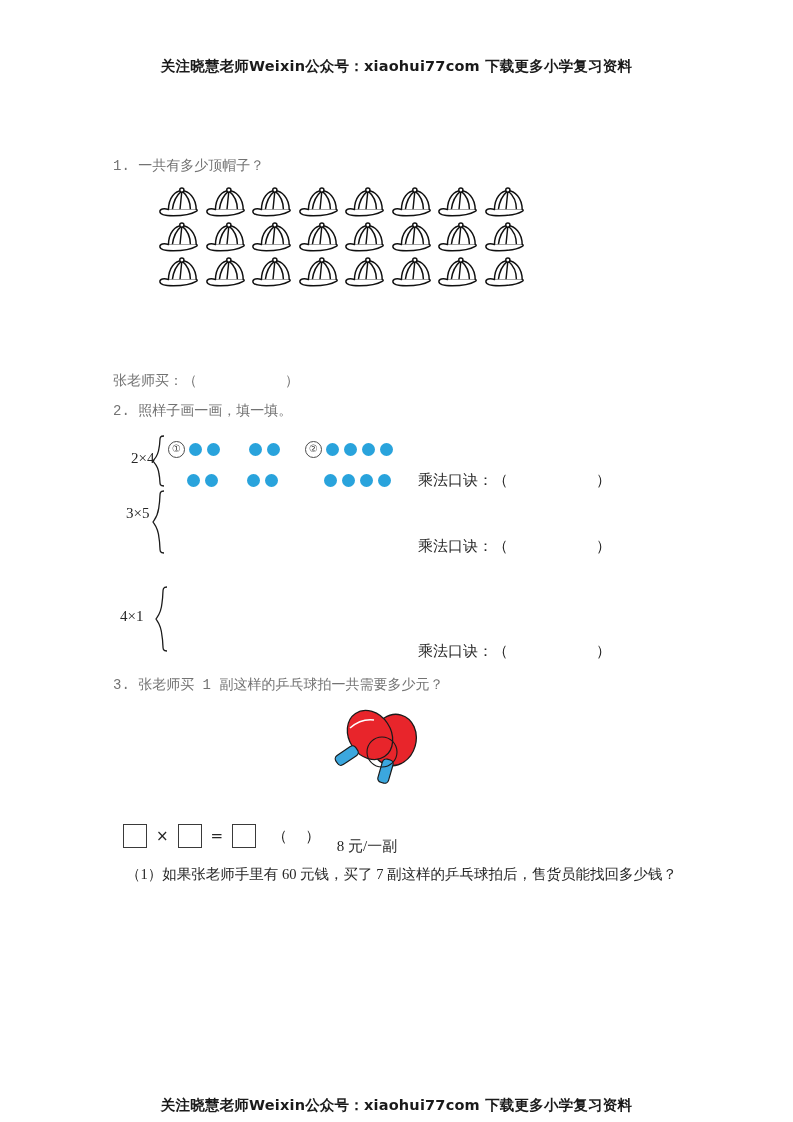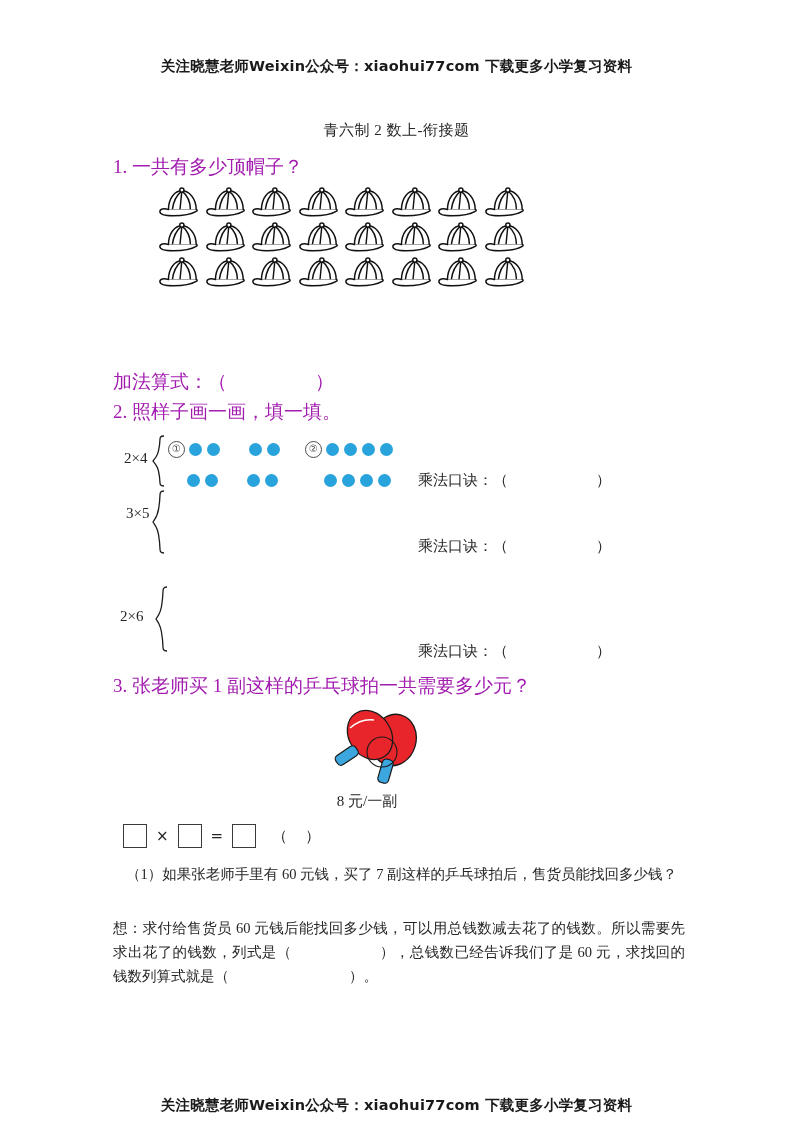--- a/index.html
+++ b/index.html
@@ -48,24 +48,25 @@
     text-align: center;
     font-size: 15px;
     font-weight: 400;
     letter-spacing: 0.5px;
     color: #262626;
   }
 
   
   .q {
     position: absolute;
-    font-size: 19px;
+    font-size: 14px;
     line-height: 25px;
-    color: #a21caf;
+    color: #737373;
     white-space: nowrap;
+    font-family: Liberation Mono, monospace;
   }
   .para {
     position: absolute;
     font-size: 14.5px;
     line-height: 24px;
     color: #262626;
     text-align: justify;
   }
   .blank-md { display: inline-block; width: 88px; }
   .blank-lg { display: inline-block; width: 120px; }
@@ -138,21 +139,21 @@
   #paddle-figure {
     position: absolute;
     left: 330px;
     top: 683px;
     width: 100px;
     height: 80px;
   }
   .price-label {
     position: absolute;
     left: 0;
-    top: 768px;
+    top: 813px;
     width: 734px;
     text-align: center;
     font-size: 15px;
     color: #262626;
   }
 
   
   #box-equation {
     position: absolute;
     left: 123px;
@@ -175,21 +176,20 @@
   }
   .eqparen { margin-left: 16px; letter-spacing: 18px; }
 </style>
 </head>
 <body>
 
 <div class="page">
 
   <div class="wm wm-top">关注晓慧老师Weixin公众号：xiaohui77com 下载更多小学复习资料</div>
 
-  <div class="doc-title">青六制 2 数上-衔接题</div>
 
   <div class="q" style="left:113px; top:130px;">1. 一共有多少顶帽子？</div>
 
   <div id="hats-grid">
       <div class="hat-row">
         <span class="hat">
 <svg viewBox="0 0 46 34" xmlns="http://www.w3.org/2000/svg">
   <g fill="none" stroke="#111111" stroke-width="1.5" stroke-linecap="round">
     <path d="M12 24 C12 11 19 4 26 4 C33 4 41 11 41 24 Z" fill="#ffffff"></path>
     <path d="M26 4 L24 24"></path>
@@ -455,26 +455,26 @@
     <circle cx="26" cy="3.2" r="2.2" fill="#ffffff"></circle>
     <path d="M12 23.5 C7 22 3 23 3 25.5 C3 28.5 9 30 17 30 C26 30 36 28.5 41 25.5 C42.5 24.7 42.3 23.8 41 23.4" fill="#ffffff"></path>
   </g>
 </svg></span>
       </div>
     </div>
 
 
 
   <div class="q" style="left:113px; top:345px;">
-    <span>加法算式：</span><span>（</span><span class="blank-md"></span><span>）</span>
+    <span>张老师买：</span><span>（</span><span class="blank-md"></span><span>）</span>
   </div>
 
   <div class="q" style="left:113px; top:375px;text-align:center;">2. 照样子画一画，填一填。</div>
 
-  <div class="mult-label" style="left:124px; top:426px;">2×4</div>
+  <div class="mult-label" style="left:131px; top:426px;">2×4</div>
   <svg class="brace" style="left:152px; top:411px;" width="14" height="52" viewBox="0 0 14 52">
     <path d="M12 1 C6 1 9 4 7 13 C6 22 2 24 1 26 C2 28 6 30 7 39 C9 48 6 51 12 51" fill="none" stroke="#1a1a1a" stroke-width="1.3"></path>
   </svg>
 
   <div class="dots-wrap" style="left:168px; top:414px;">
     <div class="dot-row">
       <span class="circled">①</span>
       <span class="dot" style="background: rgb(41, 163, 220);"></span>
       <span class="dot" style="background: rgb(41, 163, 220);"></span>
       <span class="grp-gap"></span>
@@ -511,21 +511,21 @@
   </div>
 
   <div class="mult-label" style="left:126px; top:481px;">3×5</div>
   <svg class="brace" style="left:152px; top:466px;" width="14" height="64" viewBox="0 0 14 64">
     <path d="M12 1 C6 1 9 5 7 16 C6 27 2 30 1 32 C2 34 6 37 7 48 C9 59 6 63 12 63" fill="none" stroke="#1a1a1a" stroke-width="1.3"></path>
   </svg>
   <div class="kj" style="left:418px; top:513px;">
     <span>乘法口诀：（</span><span class="blank-md"></span><span>）</span>
   </div>
 
-  <div class="mult-label" style="left:120px; top:584px;">2×6</div>
+  <div class="mult-label" style="left:120px; top:584px;">4×1</div>
   <svg class="brace" style="left:155px; top:562px;" width="14" height="66" viewBox="0 0 14 66">
     <path d="M12 1 C6 1 9 5 7 17 C6 28 2 31 1 33 C2 35 6 38 7 50 C9 61 6 65 12 65" fill="none" stroke="#1a1a1a" stroke-width="1.3"></path>
   </svg>
   <div class="kj" style="left:418px; top:618px;">
     <span>乘法口诀：（</span><span class="blank-md"></span><span>）</span>
   </div>
 
   <div class="q" style="left:113px; top:649px;">3. 张老师买 1 副这样的乒乓球拍一共需要多少元？</div>
 
   <svg id="paddle-figure" viewBox="0 0 100 80">
@@ -547,19 +547,16 @@
     <span class="eqop">×</span>
     <span class="eqbox"></span>
     <span class="eqop">=</span>
     <span class="eqbox"></span>
     <span class="eqparen">（</span>
     <span>）</span>
   </div>
 
   <div class="para" style="left:126px; top:838px; width:567px;">（1）如果张老师手里有 60 元钱，买了 7 副这样的乒乓球拍后，售货员能找回多少钱？</div>
 
-  <div class="para" style="left:113px; top:892px; width:572px;">
-    <span>想：求付给售货员 60 元钱后能找回多少钱，可以用总钱数减去花了的钱数。所以需要先求出花了的钱数，列式是（</span><span class="blank-md"></span><span>），总钱数已经告诉我们了是 60 元，求找回的钱数列算式就是（</span><span class="blank-lg"></span><span>）。</span>
-  </div>
 
   <div class="wm wm-bottom">关注晓慧老师Weixin公众号：xiaohui77com 下载更多小学复习资料</div>
 
 </div>
 
 </body></html>

